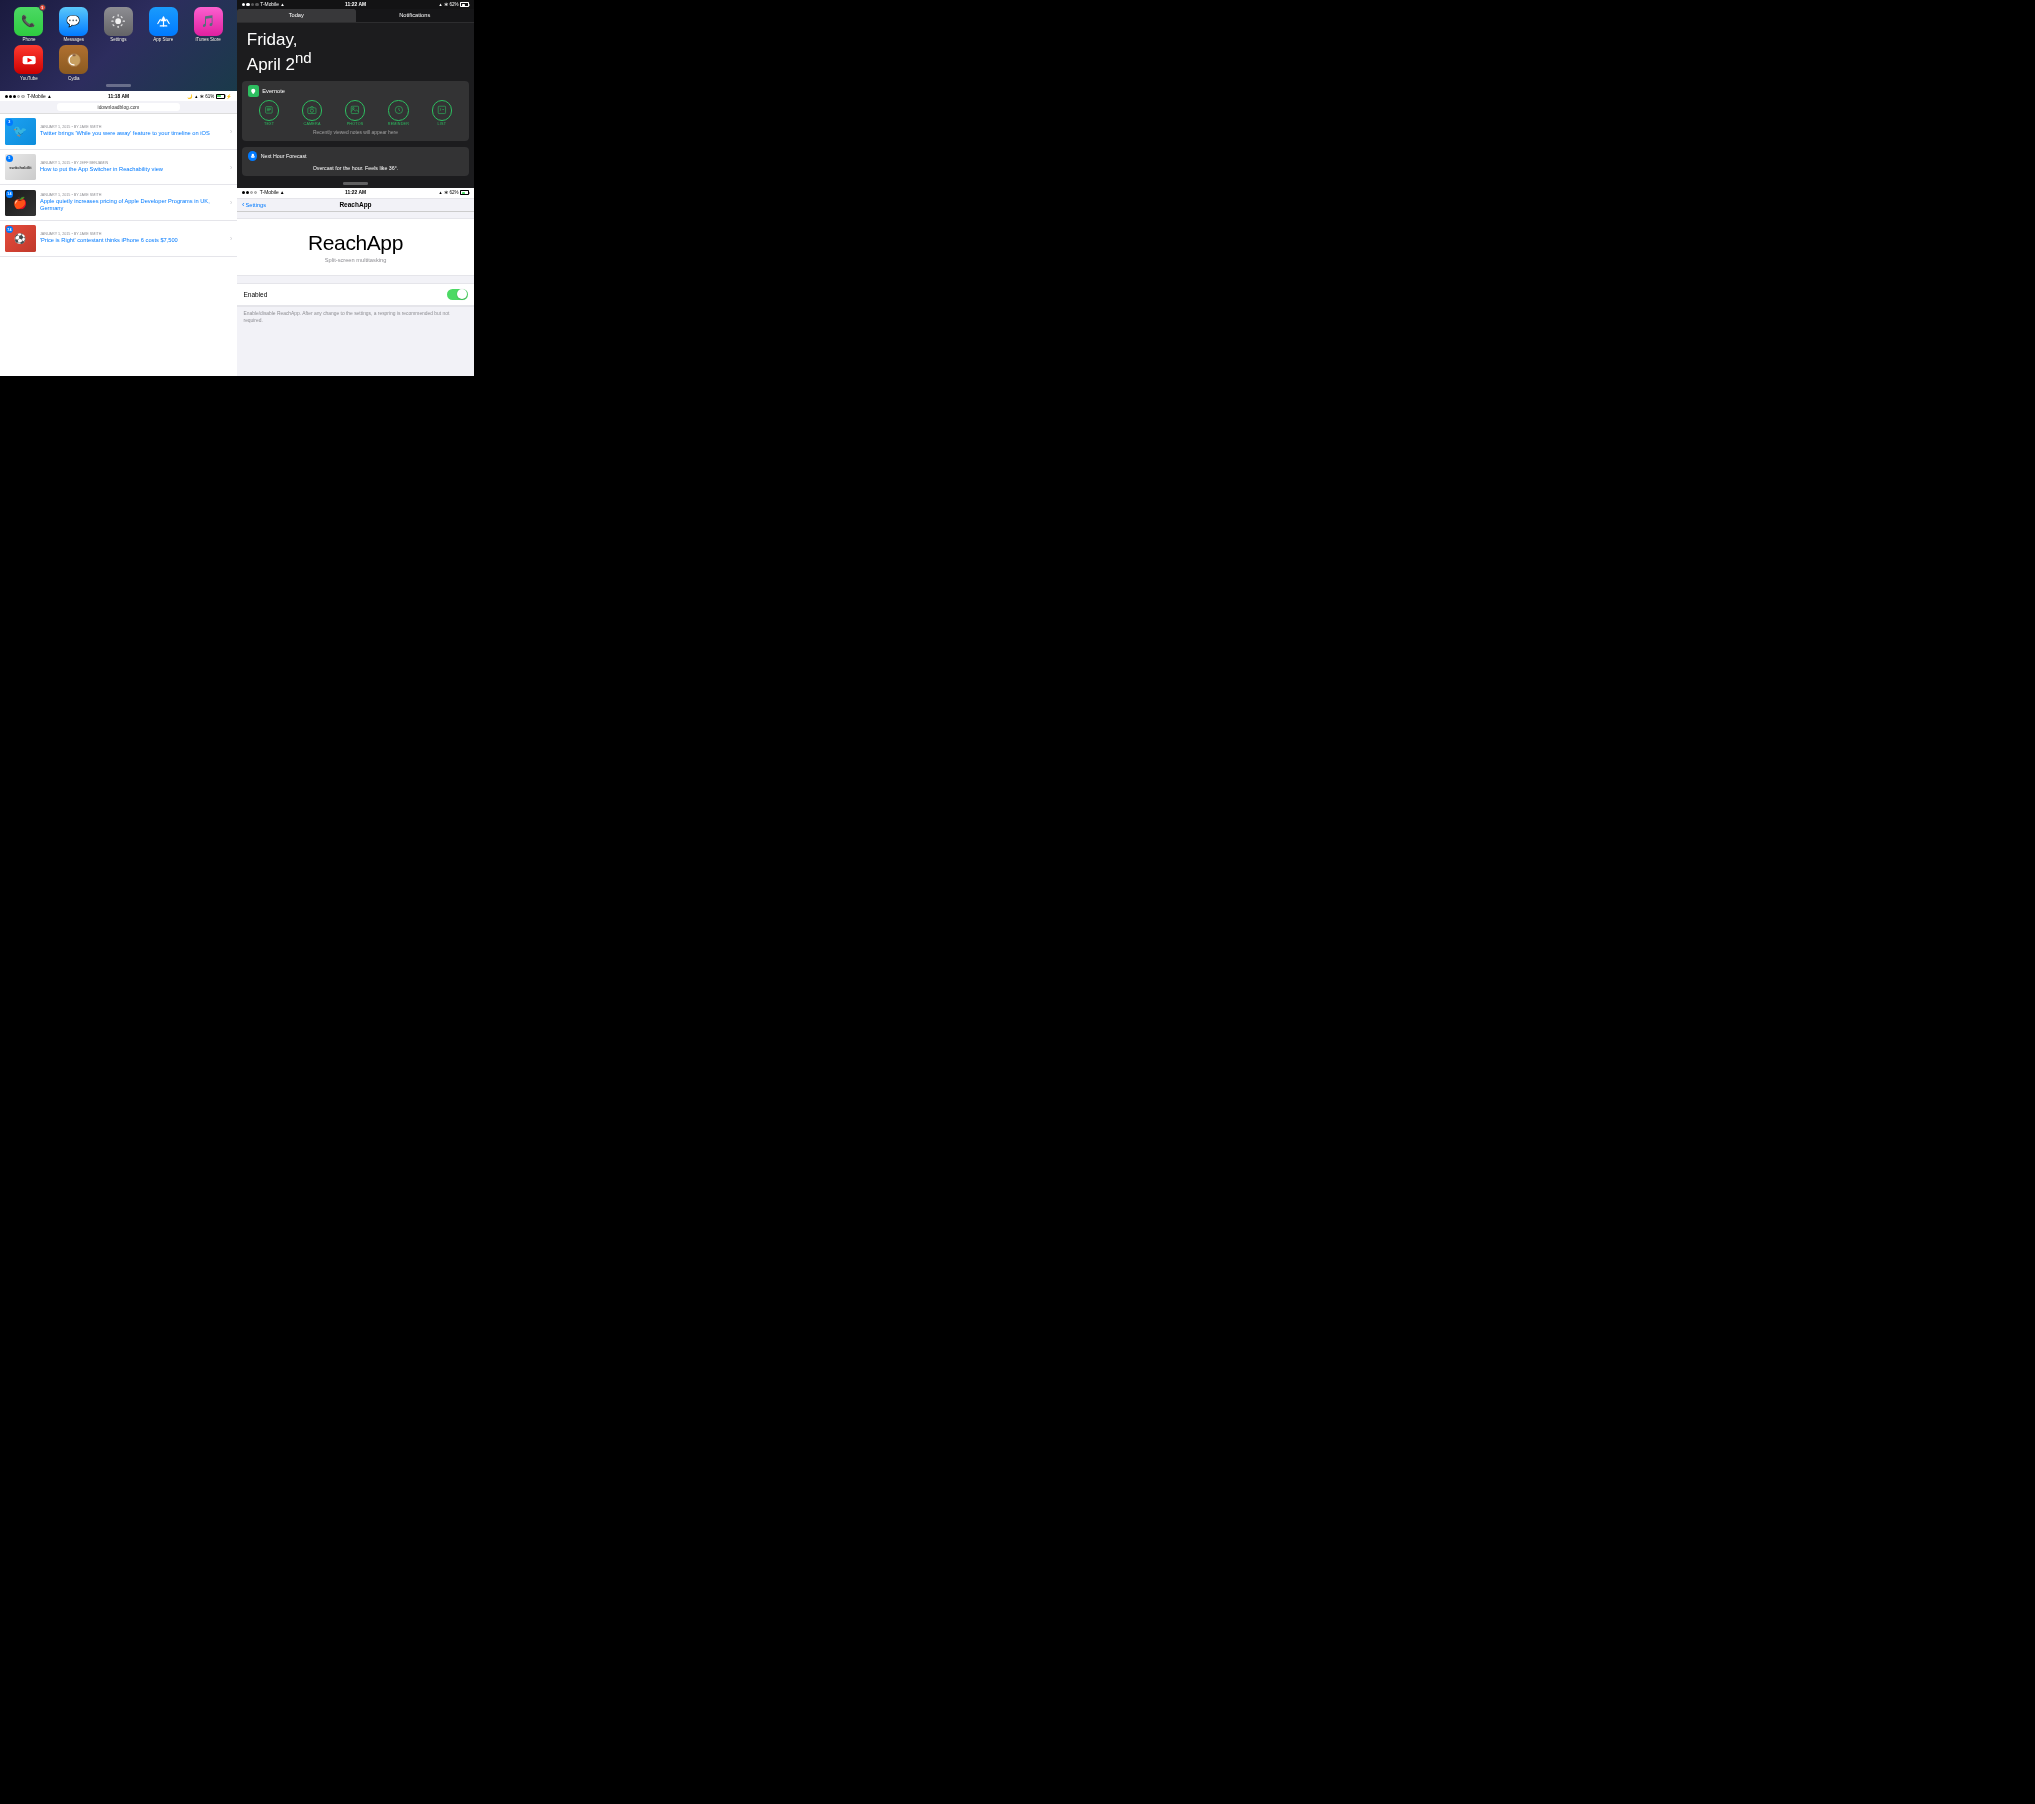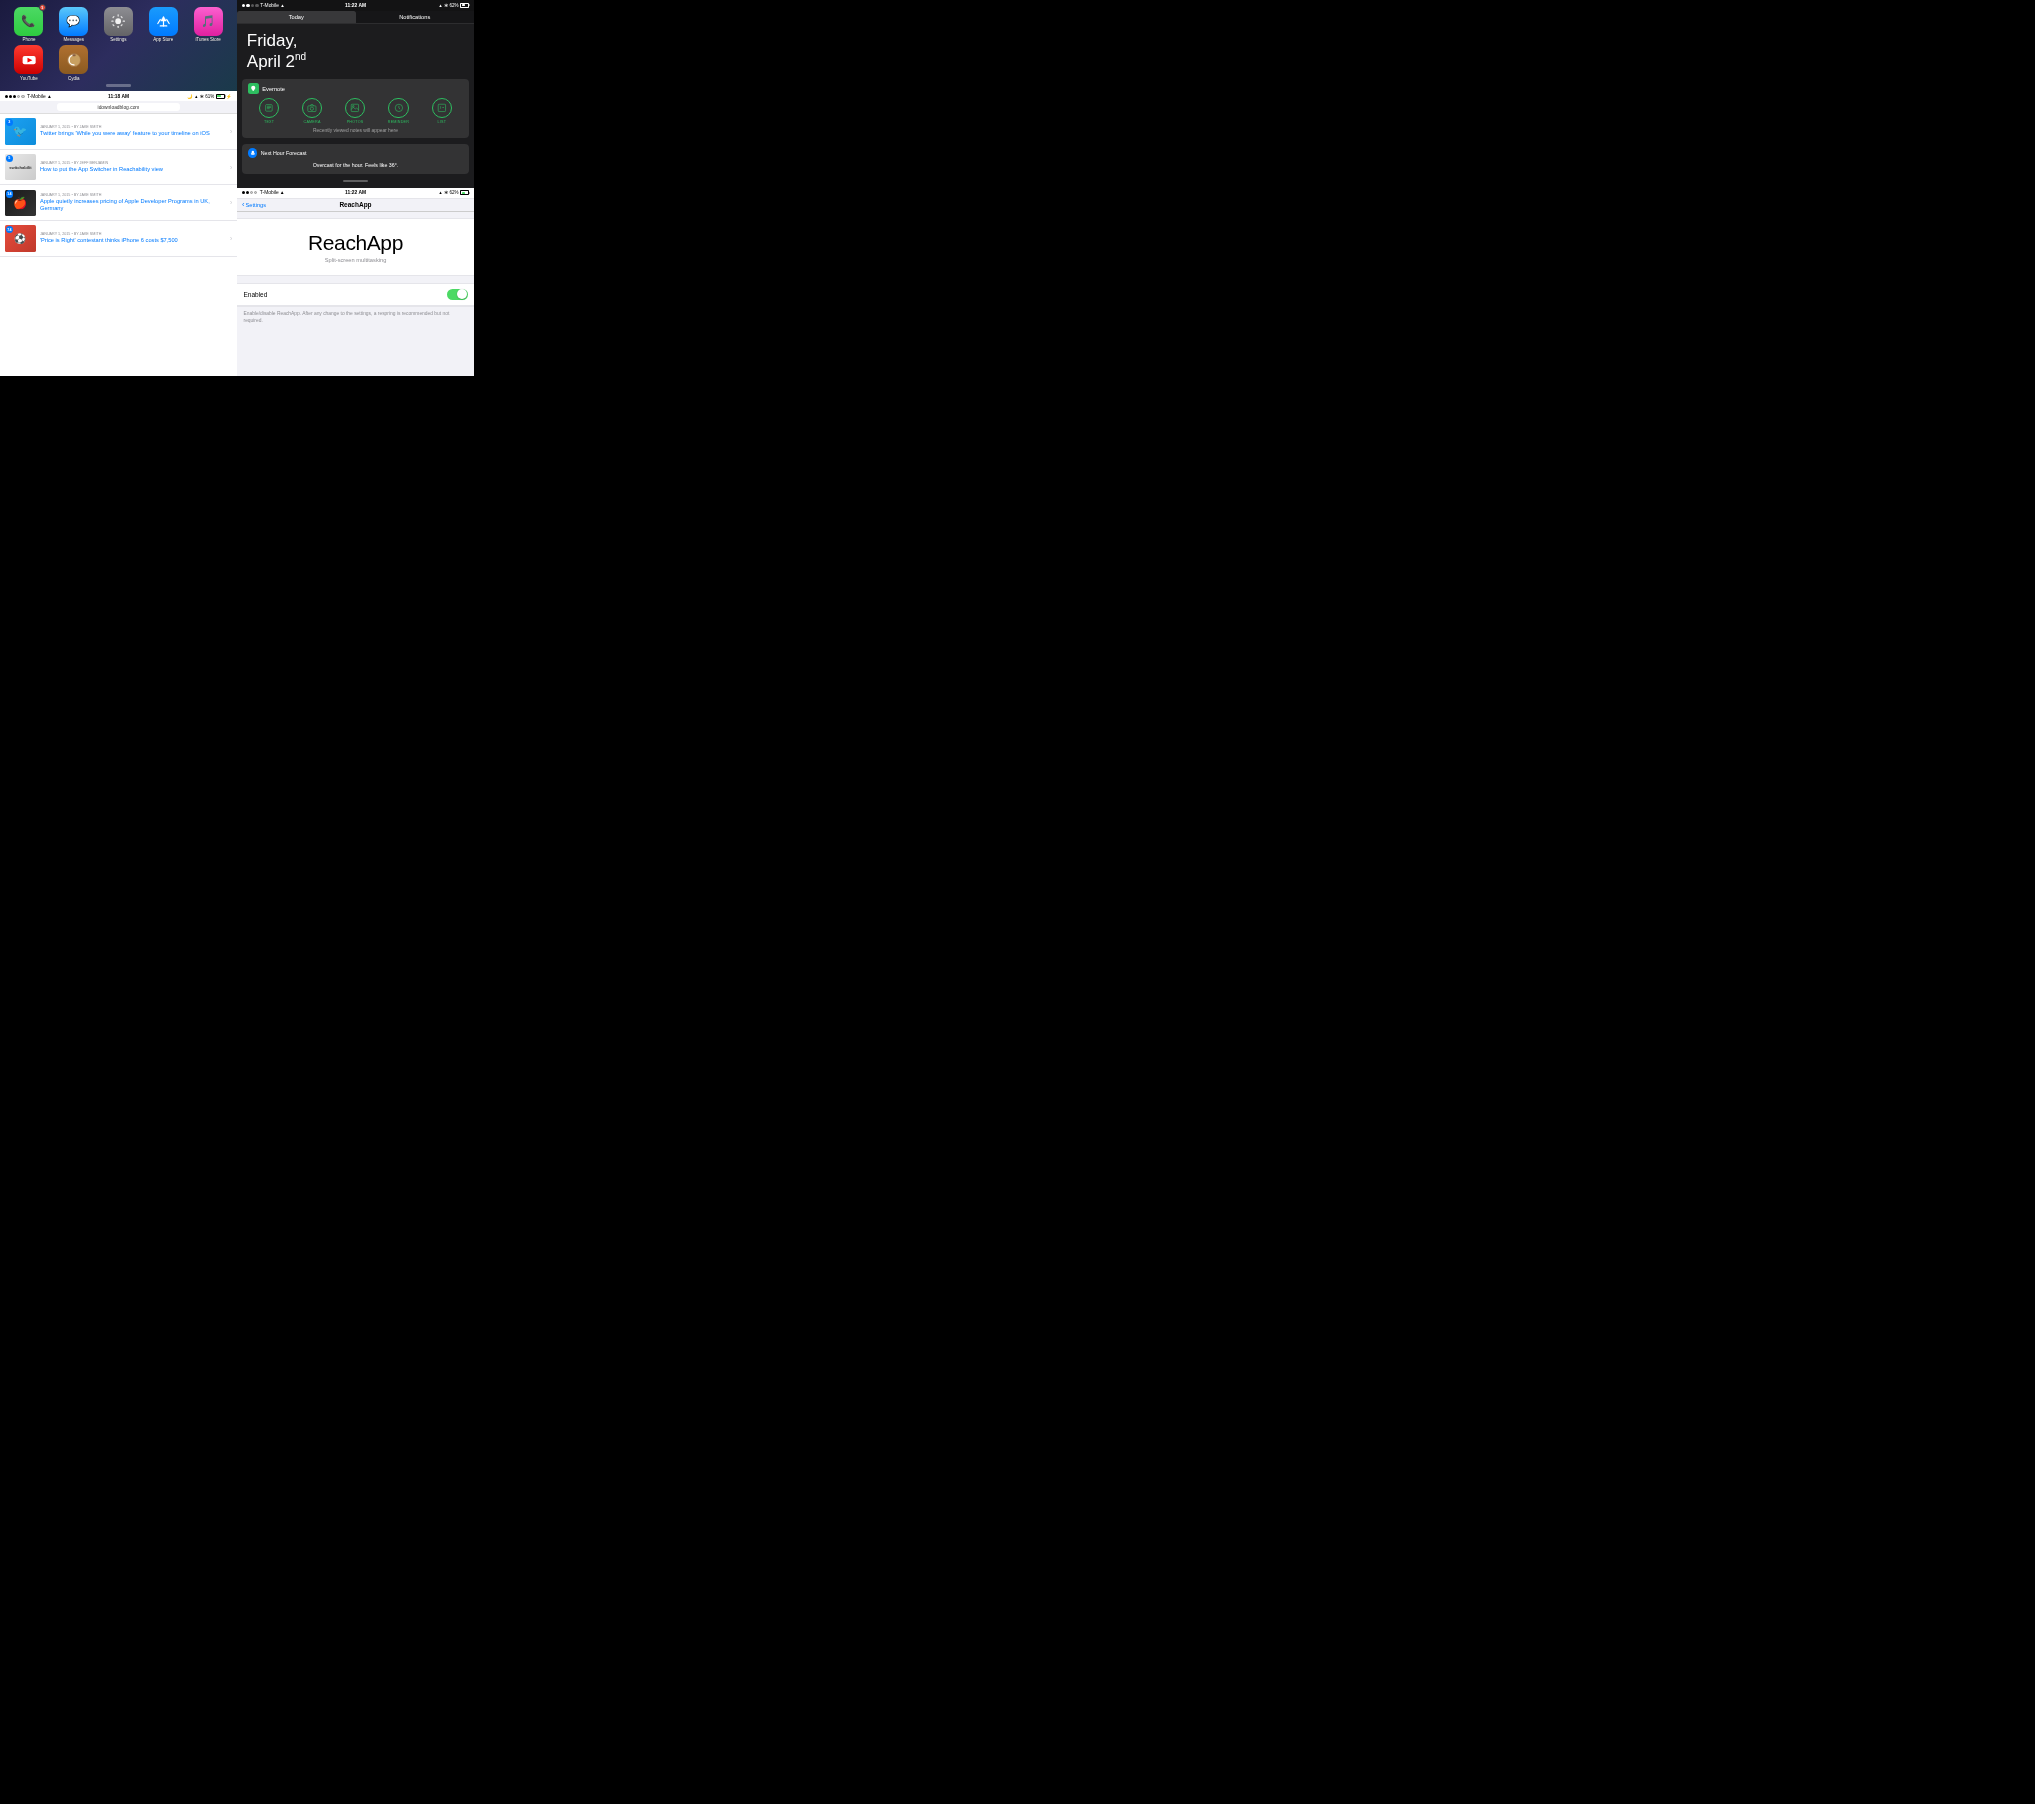--- a/index.html
+++ b/index.html
@@ -357,21 +357,21 @@
       color: white;
       padding: 8.2px 9.8px 4.1px;
     }
 
     .nc-date-text {
       font-size: 17px;
       font-weight: 200;
       line-height: 1.1;
     }
 
-    .superscript { font-size: 10px; vertical-align: super; }
+    .superscript { font-size: 15px; vertical-align: super; }
 
     .nc-widget {
       margin: 3.3px 4.9px;
       background: rgba(255,255,255,0.1);
       border-radius: 4.1px;
       padding: 4.1px 5.7px;
     }
 
     .widget-header {
       display: flex;

